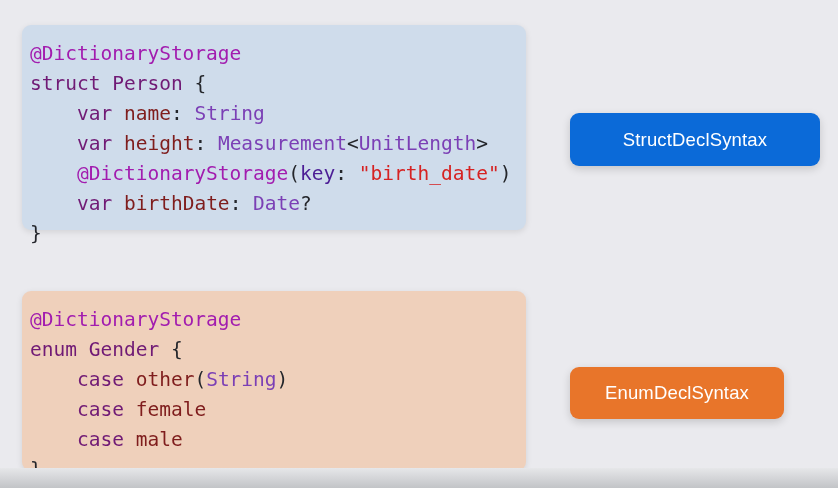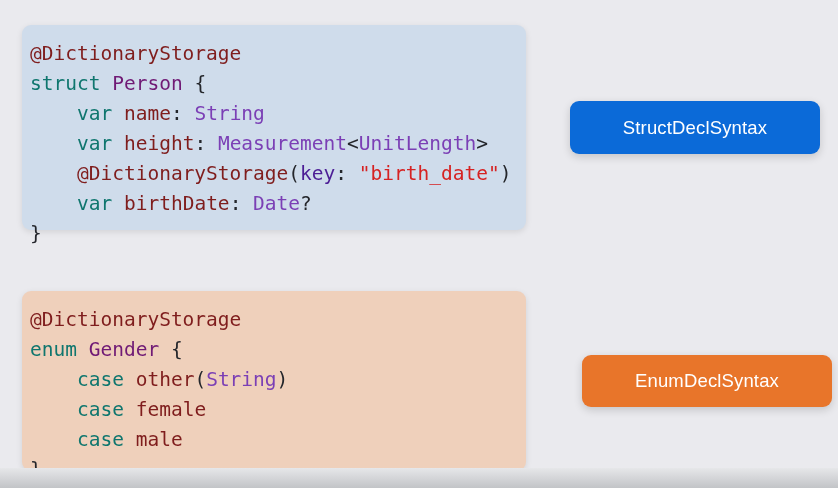--- a/index.html
+++ b/index.html
@@ -56,54 +56,55 @@
     width: 504px;
     height: 180px;
     background: #efd0bb;
   }
   .code-line {
     height: 30px;
     white-space: pre;
   }
 
   
-  .tok-attr   { color: #7f1d1d; }
-  .tok-kw     { color: #0f766e; }
+  .tok-attr   { color: #a21caf; }
+  .tok-kw     { color: #701a75; }
   .tok-type   { color: #701a75; }
   .tok-ptype  { color: #7b3fb5; }
   .tok-prop   { color: #7f1d1d; }
   .tok-str    { color: #d62222; }
   .tok-punct  { color: #24262b; }
   .tok-label  { color: #4c1d95; }
 
   
   .badge {
     position: absolute;
     border-radius: 9px;
     display: flex;
     align-items: center;
     justify-content: center;
     color: #ffffff;
     font-family: "Liberation Sans", sans-serif;
     font-size: 18.5px;
     letter-spacing: 0.15px;
     box-shadow: 0 3px 9px rgba(0,0,0,0.16);
     box-sizing: border-box;
+    margin-top: 12px;
   }
   #badge-struct {
     left: 570px;
     top: 101px;
     width: 250px;
     height: 53px;
     background: #0b6ad8;
   }
   #badge-enum {
-    left: 582px;
+    left: 570px;
     top: 355px;
-    width: 250px;
+    width: 214px;
     height: 52px;
     background: #e8752a;
   }
 </style>
 </head>
 <body>
 
 <div id="stage">
 
   <div class="code-panel" id="panel-struct"><div class="code-line"><span class="tok-attr">@DictionaryStorage</span></div><div class="code-line"><span class="tok-kw">struct</span><span class="tok-punct"> </span><span class="tok-type">Person</span><span class="tok-punct"> {</span></div><div class="code-line"><span class="tok-punct">    </span><span class="tok-kw">var</span><span class="tok-punct"> </span><span class="tok-prop">name</span><span class="tok-punct">: </span><span class="tok-ptype">String</span></div><div class="code-line"><span class="tok-punct">    </span><span class="tok-kw">var</span><span class="tok-punct"> </span><span class="tok-prop">height</span><span class="tok-punct">: </span><span class="tok-ptype">Measurement</span><span class="tok-punct">&lt;</span><span class="tok-ptype">UnitLength</span><span class="tok-punct">&gt;</span></div><div class="code-line"><span class="tok-punct">    </span><span class="tok-attr">@DictionaryStorage</span><span class="tok-punct">(</span><span class="tok-label">key</span><span class="tok-punct">: </span><span class="tok-str">"birth_date"</span><span class="tok-punct">)</span></div><div class="code-line"><span class="tok-punct">    </span><span class="tok-kw">var</span><span class="tok-punct"> </span><span class="tok-prop">birthDate</span><span class="tok-punct">: </span><span class="tok-ptype">Date</span><span class="tok-punct">?</span></div><div class="code-line"><span class="tok-punct">}</span></div></div>

